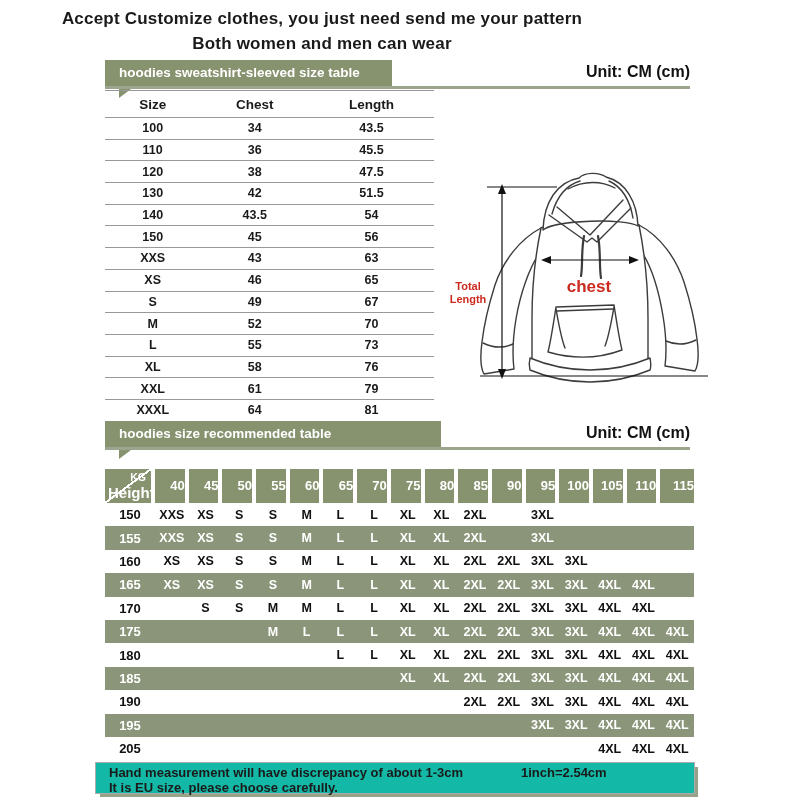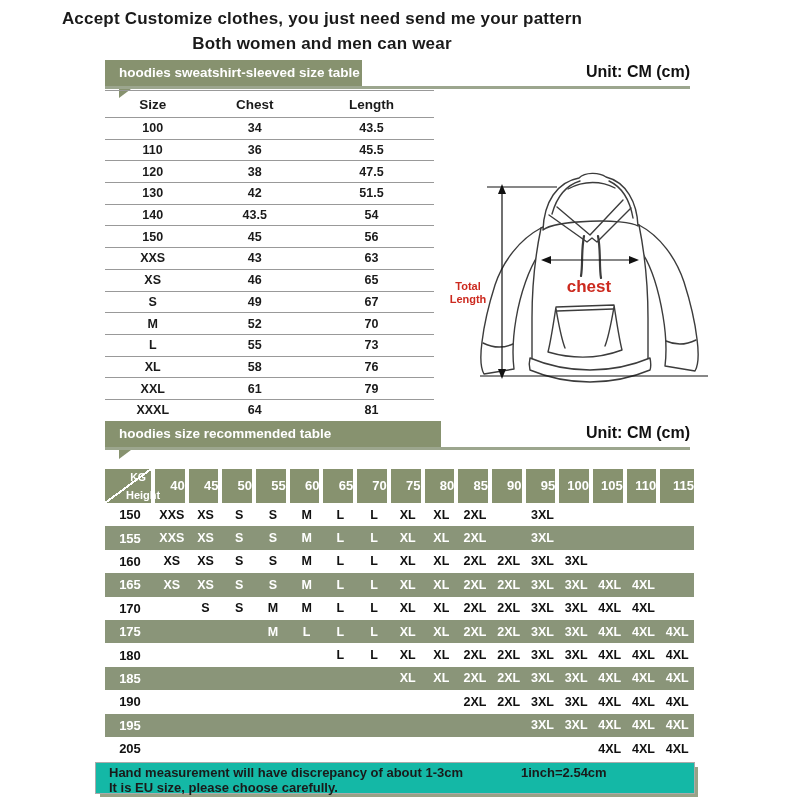--- a/index.html
+++ b/index.html
@@ -12,21 +12,21 @@
     font-size:17px; line-height:25px; letter-spacing:.2px; }
 
   
   .sec-header { position:absolute; left:105px; width:585px; height:26px;
     border-bottom:3px solid #9CA68E; }
   .tab { position:absolute; left:0; top:0; height:26px; line-height:26px;
     background:#87926F; color:#fff; font-size:13.5px; padding-left:14px;
     box-sizing:border-box; }
   .tab::after { content:""; position:absolute; left:14px; top:100%; width:0; height:0;
     border-top:9px solid #87926F; border-right:12px solid transparent; margin-top:3px; }
-  .tab1 { width:257px; }
+  .tab1 { width:287px; }
   .tab2 { width:336px; }
   .unit { position:absolute; right:0; top:3px; font-size:16px; color:#111; }
 
   
   .size-table { position:absolute; left:105px; top:90px; width:329px;
     border-collapse:collapse; text-align:center; }
   .size-table th { font-size:13.5px; height:24px; border:0 solid #999;
     border-top-width:1px; border-bottom-width:1px; }
   .size-table td { font-size:12.5px; height:20.7px; padding:0;
     border-bottom:1px solid #999; }
@@ -41,21 +41,21 @@
   .mhead { display:grid; grid-template-columns:50px repeat(16,1fr); height:34px; }
   .mhcell { background:#87926F; color:#fff; font-size:13px; line-height:34px;
     text-align:right; border-right:4px solid #fff; box-sizing:border-box; }
   .mhcell.last { border-right:none; }
   .mcorner { position:relative; background:#87926F; border-right:4px solid #fff;
     box-sizing:border-box;
     background-image:linear-gradient(to bottom right,
       rgba(0,0,0,0) calc(50% - 1px), #fff calc(50% - 1px),
       #fff calc(50% + 1px), rgba(0,0,0,0) calc(50% + 1px)); }
   .mcorner .kg { position:absolute; top:2px; right:5px; font-size:10.5px; color:#fff; }
-  .mcorner .hgt { position:absolute; bottom:2px; left:21px; font-size:11px; color:#fff; }
+  .mcorner .hgt { position:absolute; bottom:2px; left:3px; font-size:15px; color:#fff; }
   .mrow { display:grid; grid-template-columns:50px repeat(16,1fr); height:23.4px;
     align-items:center; text-align:center; font-size:12.5px; }
   .mrow.mgreen { background:#8A9579; color:#fff; }
   .mrow.mwhite { background:#fff; color:#111; }
   .mrow .mheight { font-size:13px; }
 
   
   .note { position:absolute; left:95px; top:762px; width:600px; height:32px;
     background:#14b8a6; border:1px solid #ababab; box-shadow:4px 4px 0 -1px #98A286;
     padding:2px 0 0 13px; box-sizing:border-box; font-size:13px; line-height:15px; }

